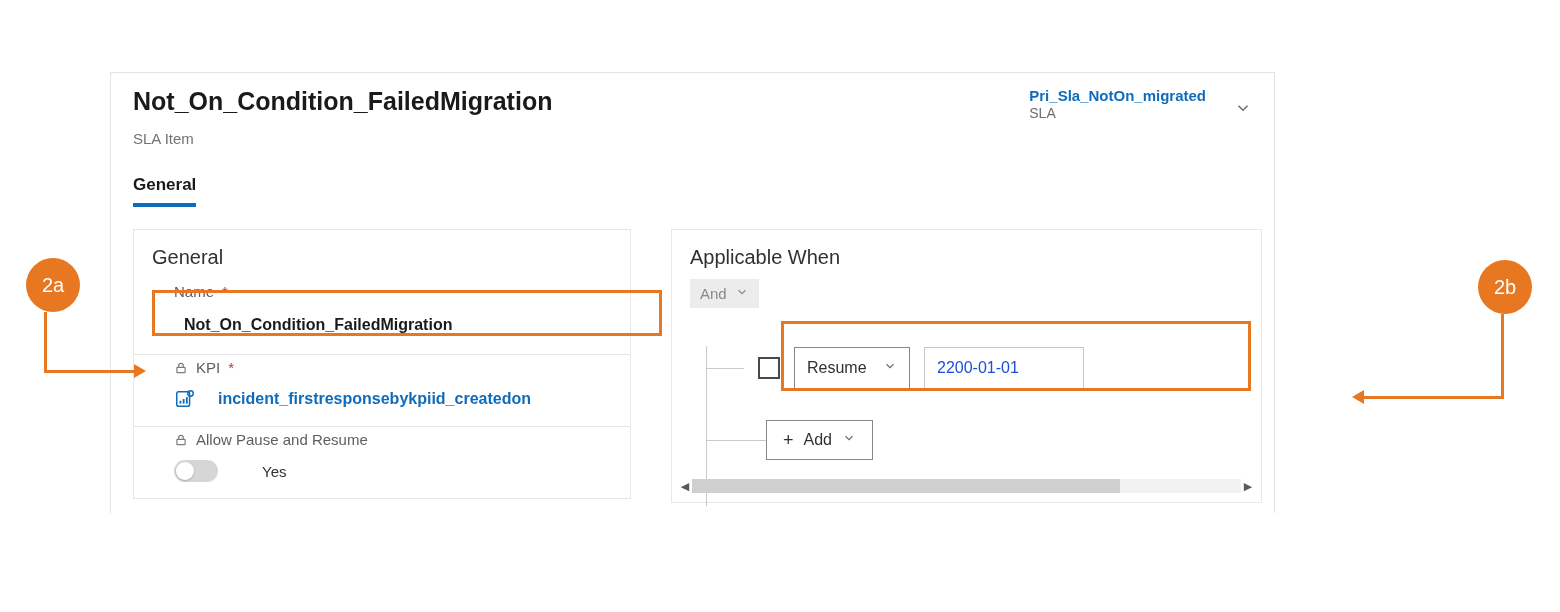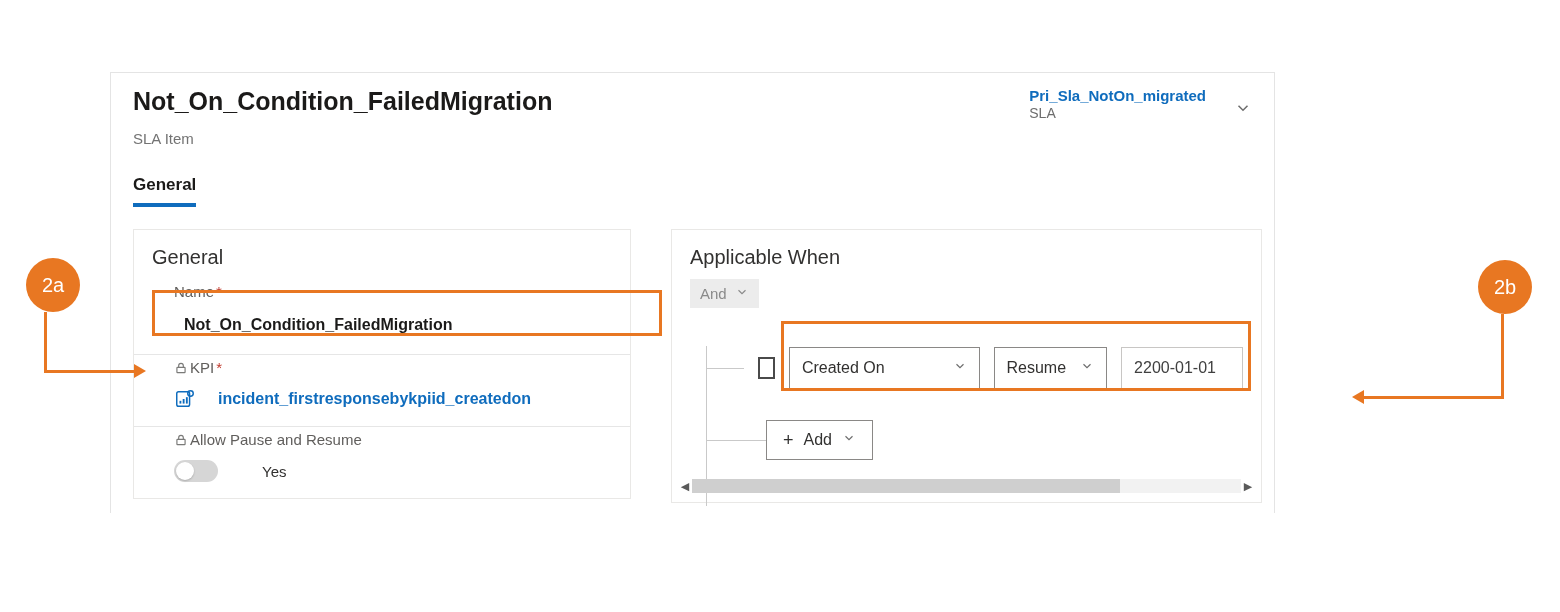--- a/index.html
+++ b/index.html
@@ -62,21 +62,21 @@
   .panel-right { flex: 1; min-width: 560px; }
   .panel-title {
     font-size: 20px; color: #323130; padding: 16px 18px 10px 18px;
   }
   .field {
     padding: 4px 18px 10px 40px;
     border-bottom: 1px solid #e6e6e6;
   }
   .field:last-child { border-bottom: none; }
   .field-label {
-    font-size: 15px; color: #605e5c; display: flex; align-items: center; gap: 2px;
+    font-size: 15px; color: #605e5c; display: flex; align-items: center; gap: 8px;
     margin-bottom: 6px;
   }
   .req { color: #c0392b; }
   .name-value {
     font-size: 16px; font-weight: 600; color: #1b1a19;
     padding: 10px 10px;
   }
   .kpi-row {
     display: flex; align-items: center; gap: 22px;
     padding: 6px 0 6px 0;
@@ -127,21 +127,21 @@
   .sel {
     height: 42px; border: 1px solid #8a8886; background: #fff;
     display: inline-flex; align-items: center; justify-content: space-between;
     padding: 0 12px; font-size: 16px; color: #323130;
   }
   .sel .chev { color: #6d6d6d; margin-left: 14px; }
   .sel.field-sel { width: 256px; }
   .sel.op-sel { width: 116px; }
   .txtin {
     height: 42px; border: 1px solid #c8c6c4; background: #fff;
-    padding: 0 12px; font-size: 16px; color: #404040; display: inline-flex; align-items: center;
+    padding: 0 12px; font-size: 16px; color: #1d4ed8; display: inline-flex; align-items: center;
     width: 160px;
   }
   .add-row {
     position: relative; display: flex; align-items: center; gap: 10px;
     padding-left: 76px; margin-top: 30px;
   }
   .add-row .hconn2 {
     position: absolute; left: 16px; width: 60px; top: 50%; border-top: 1px solid #c9c9c9;
   }
   .add-btn {
@@ -287,28 +287,20 @@
               </svg>
           </span>
         </div>
 
         <div class="tree">
           <div class="vline"></div>
 
           <div id="cond-row" class="cond-row">
             <div class="hconn"></div>
             <div class="chk"></div>
-            <div class="sel field-sel">
-              <span>Created On</span>
-              <span class="chev">
-                <svg width="14" height="14" viewBox="0 0 24 24" fill="none" stroke="#6d6d6d" stroke-width="2">
-                    <polyline points="6 9 12 15 18 9"></polyline>
-                  </svg>
-              </span>
-            </div>
             <div class="sel op-sel">
               <span>Resume</span>
               <span class="chev">
                 <svg width="14" height="14" viewBox="0 0 24 24" fill="none" stroke="#6d6d6d" stroke-width="2">
                     <polyline points="6 9 12 15 18 9"></polyline>
                   </svg>
               </span>
             </div>
             <div class="txtin">
               <span>2200-01-01</span>

